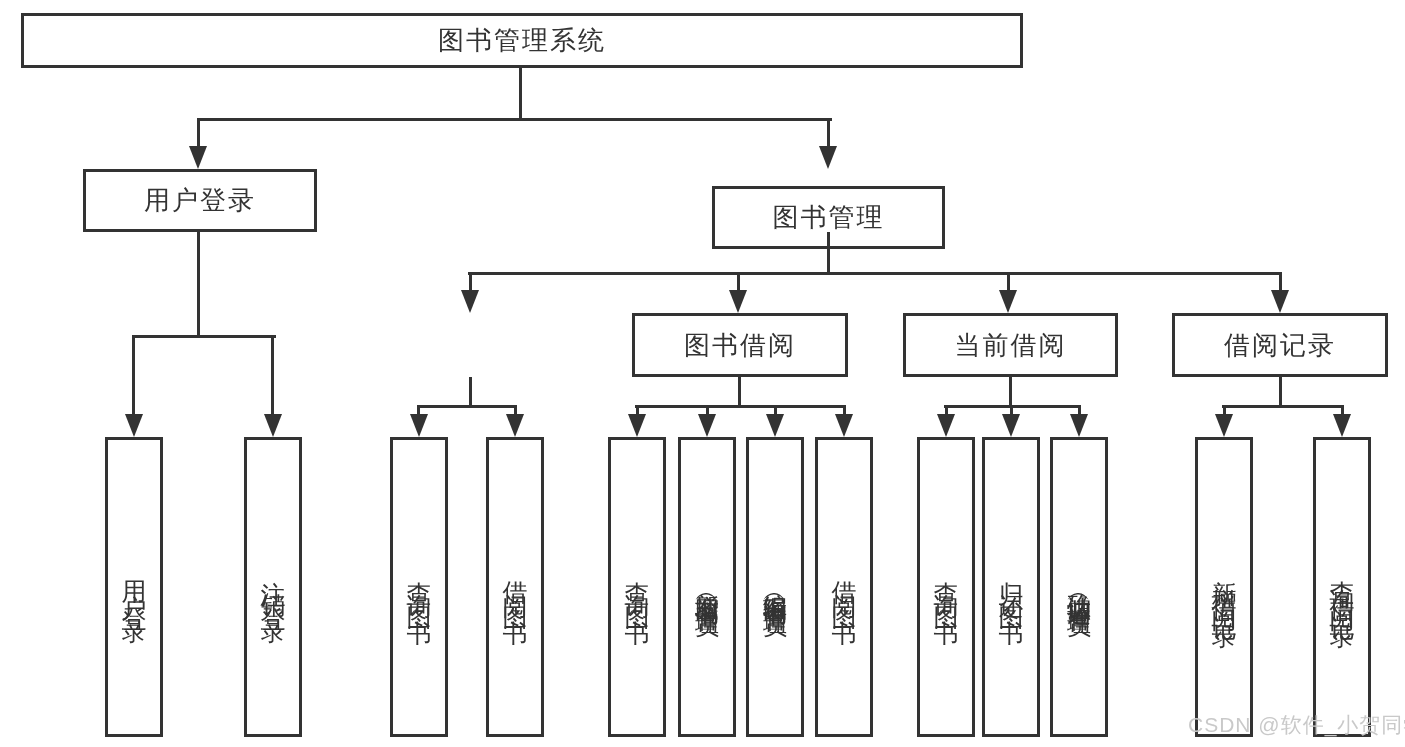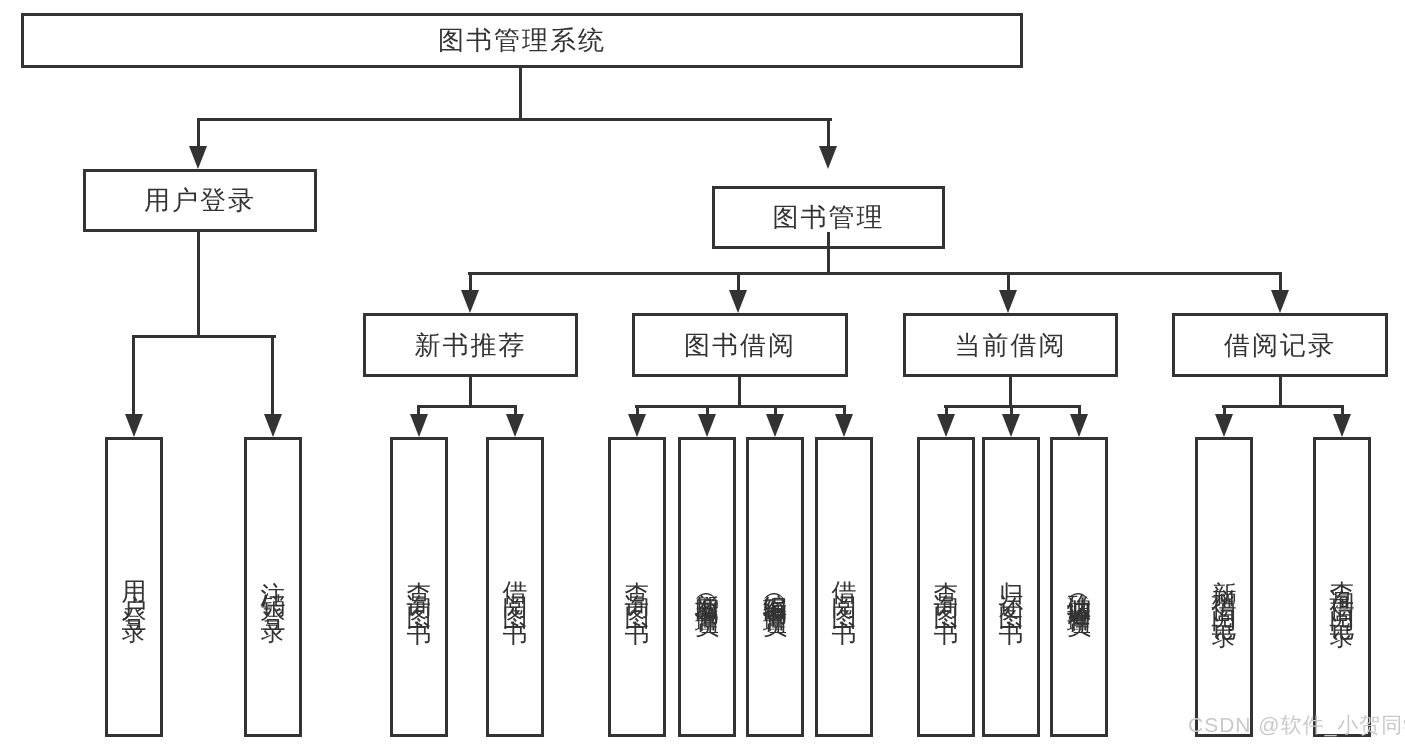--- a/index.html
+++ b/index.html
@@ -102,23 +102,20 @@
   <div class="line" style="left:468px; top:272px; width:814px; height:3px;"></div>
   <div class="line" style="left:469px; top:272px; width:3px; height:22px;"></div>
   <div class="arrow" style="left:461px; top:290px;"></div>
   <div class="line" style="left:737px; top:272px; width:3px; height:22px;"></div>
   <div class="arrow" style="left:729px; top:290px;"></div>
   <div class="line" style="left:1007px; top:272px; width:3px; height:22px;"></div>
   <div class="arrow" style="left:999px; top:290px;"></div>
   <div class="line" style="left:1279px; top:272px; width:3px; height:22px;"></div>
   <div class="arrow" style="left:1271px; top:290px;"></div>
 
-  <div class="box" style="left:363px; top:313px; width:215px; height:64px;">
-    <span class="h-label">新书推荐</span>
-  </div>
   <div class="box" style="left:903px; top:313px; width:215px; height:64px;">
     <span class="h-label">当前借阅</span>
   </div>
   <div class="box" style="left:632px; top:313px; width:216px; height:64px;">
     <span class="h-label">图书借阅</span>
   </div>
   <div class="box" style="left:1172px; top:313px; width:216px; height:64px;">
     <span class="h-label">借阅记录</span>
   </div>
 

